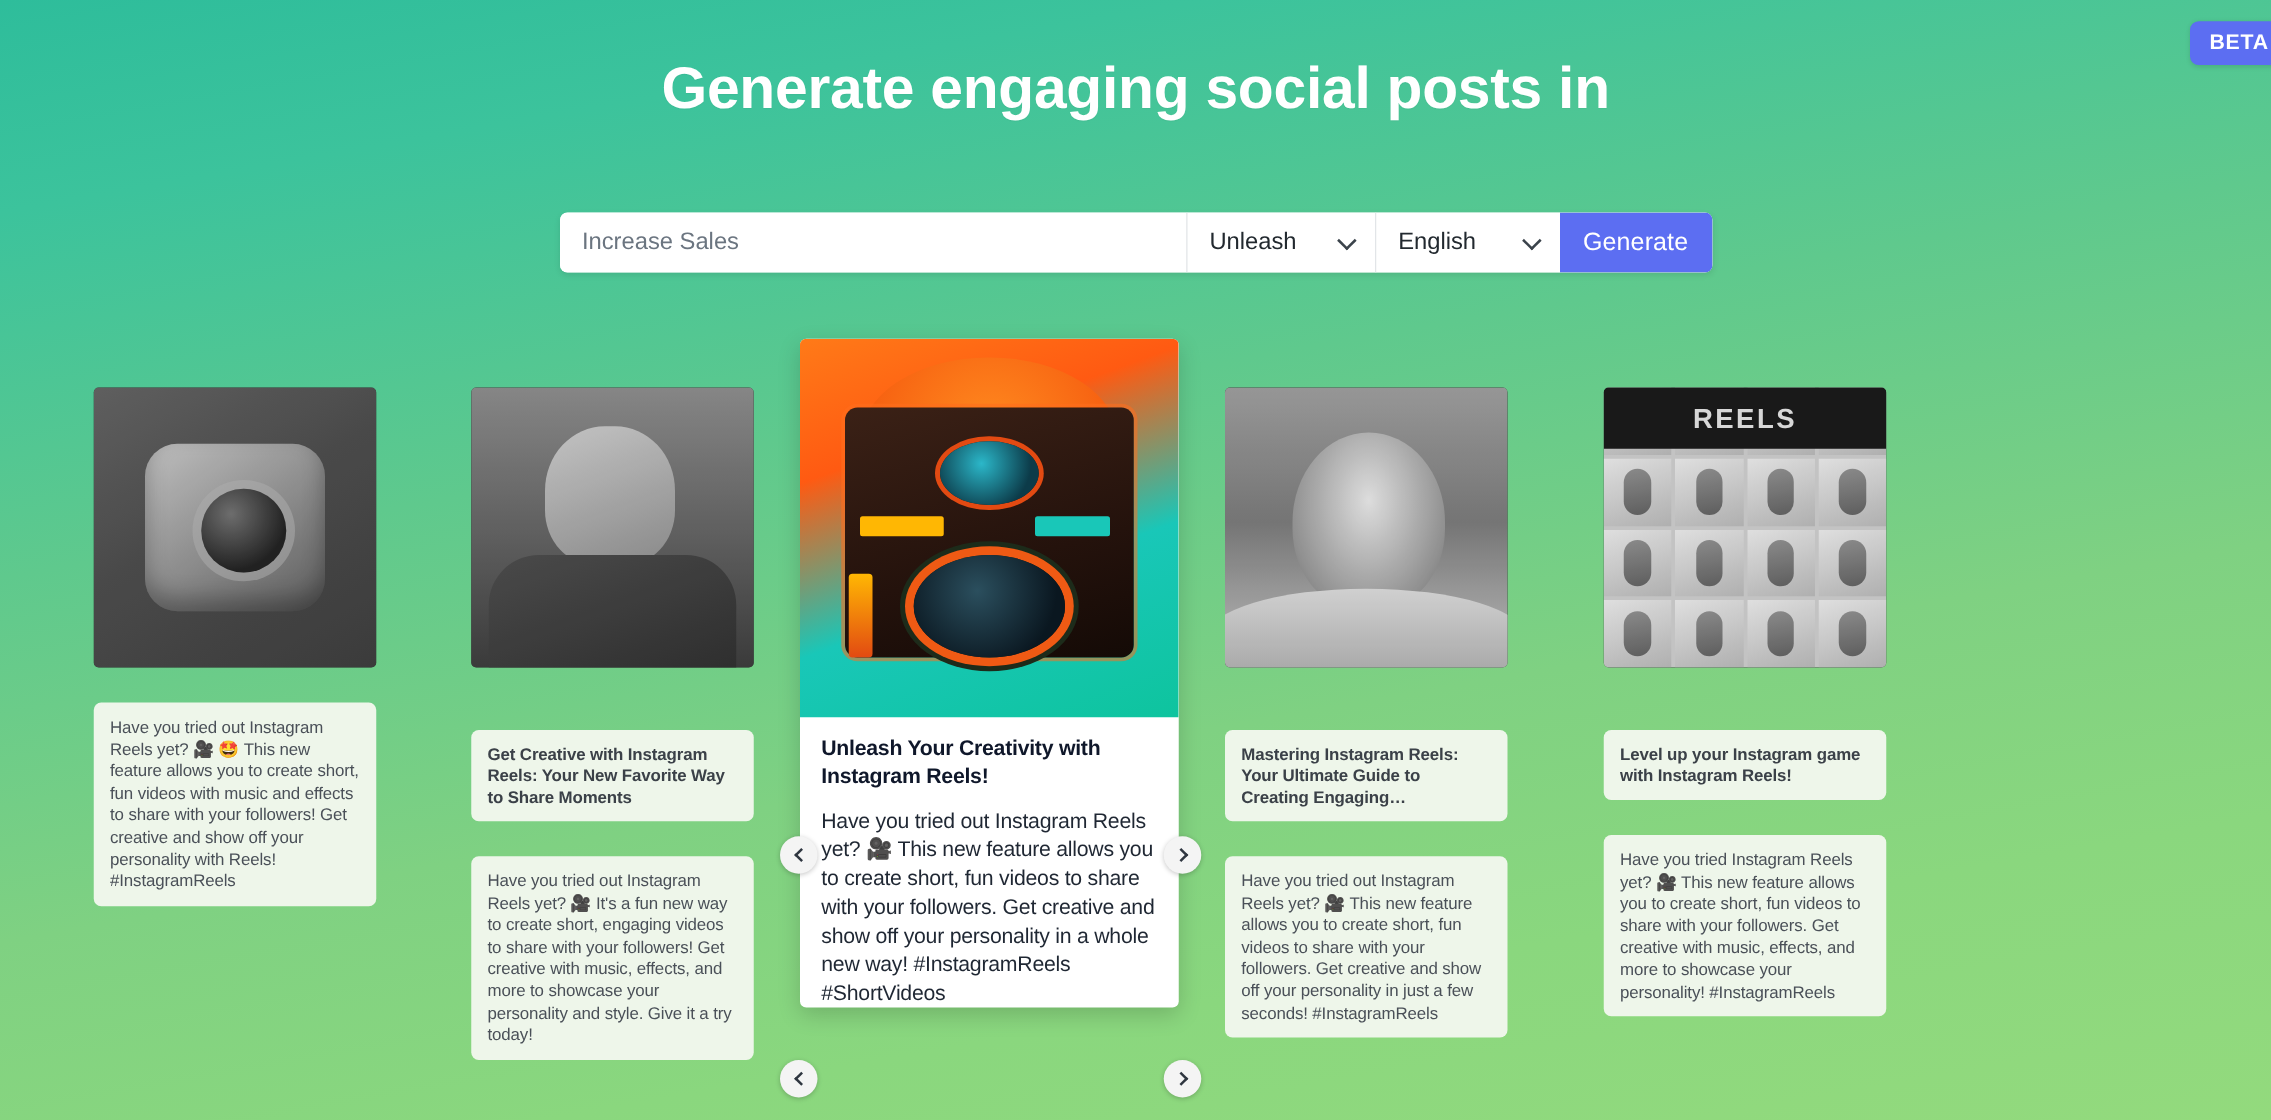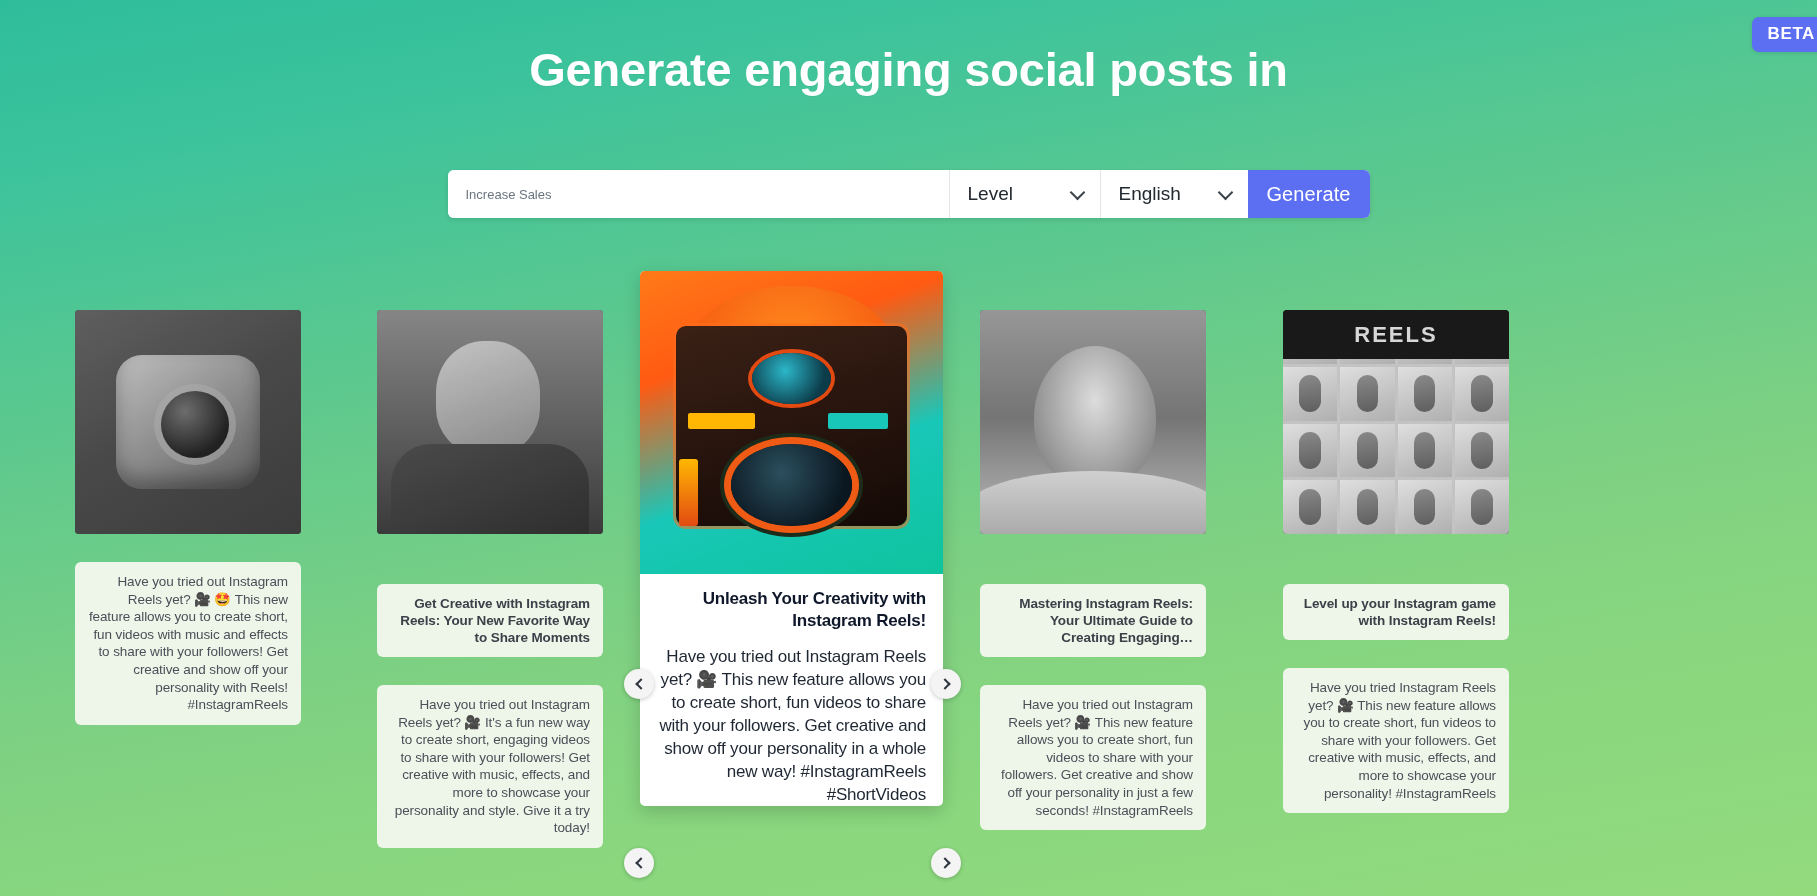--- a/index.html
+++ b/index.html
@@ -60,21 +60,21 @@
     border-radius: 6px;
     overflow: hidden;
     box-shadow: 0 2px 5px rgba(0,0,0,.10);
     z-index: 15;
   }
   .search-input {
     flex: 0 0 501px;
     border: 0;
     outline: none;
     font-family: "Liberation Sans", sans-serif;
-    font-size: 13px;
+    font-size: 19px;
     color: #3d4852;
     padding: 0 18px;
     background: #fff;
   }
   .search-input::placeholder { color: #6b7580; }
   .select-wrap {
     position: relative;
     display: flex;
     align-items: center;
     border-left: 1px solid #e2e5e8;
@@ -111,21 +111,20 @@
   
   .carousel {
     position: absolute;
     top: 262px;
     left: 0; right: 0; bottom: 0;
     z-index: 5;
   }
   .card {
     position: absolute;
     top: 0;
-    text-align: right;
   }
   .card .thumb {
     width: 100%;
     border-radius: 4px;
     overflow: hidden;
     position: relative;
     background: #2f3a33;
   }
   .card .pill {
     background: #eef6ea;
@@ -331,21 +330,21 @@
 <div class="hero">
   <h1>
     <span class="line">Generate engaging social posts in</span>
   </h1>
 </div>
 
 <div class="searchbar">
   <input class="search-input" type="text" placeholder="Increase Sales" style="">
 
   <div class="select-wrap model">
-    <span class="sel-label">Level</span>
+    <span class="sel-label">Unleash</span>
     <span class="chev"></span>
   </div>
 
   <div class="select-wrap lang">
     <span class="sel-label">English</span>
     <span class="chev"></span>
   </div>
 
   <button class="generate-btn">Generate</button>
 </div>

